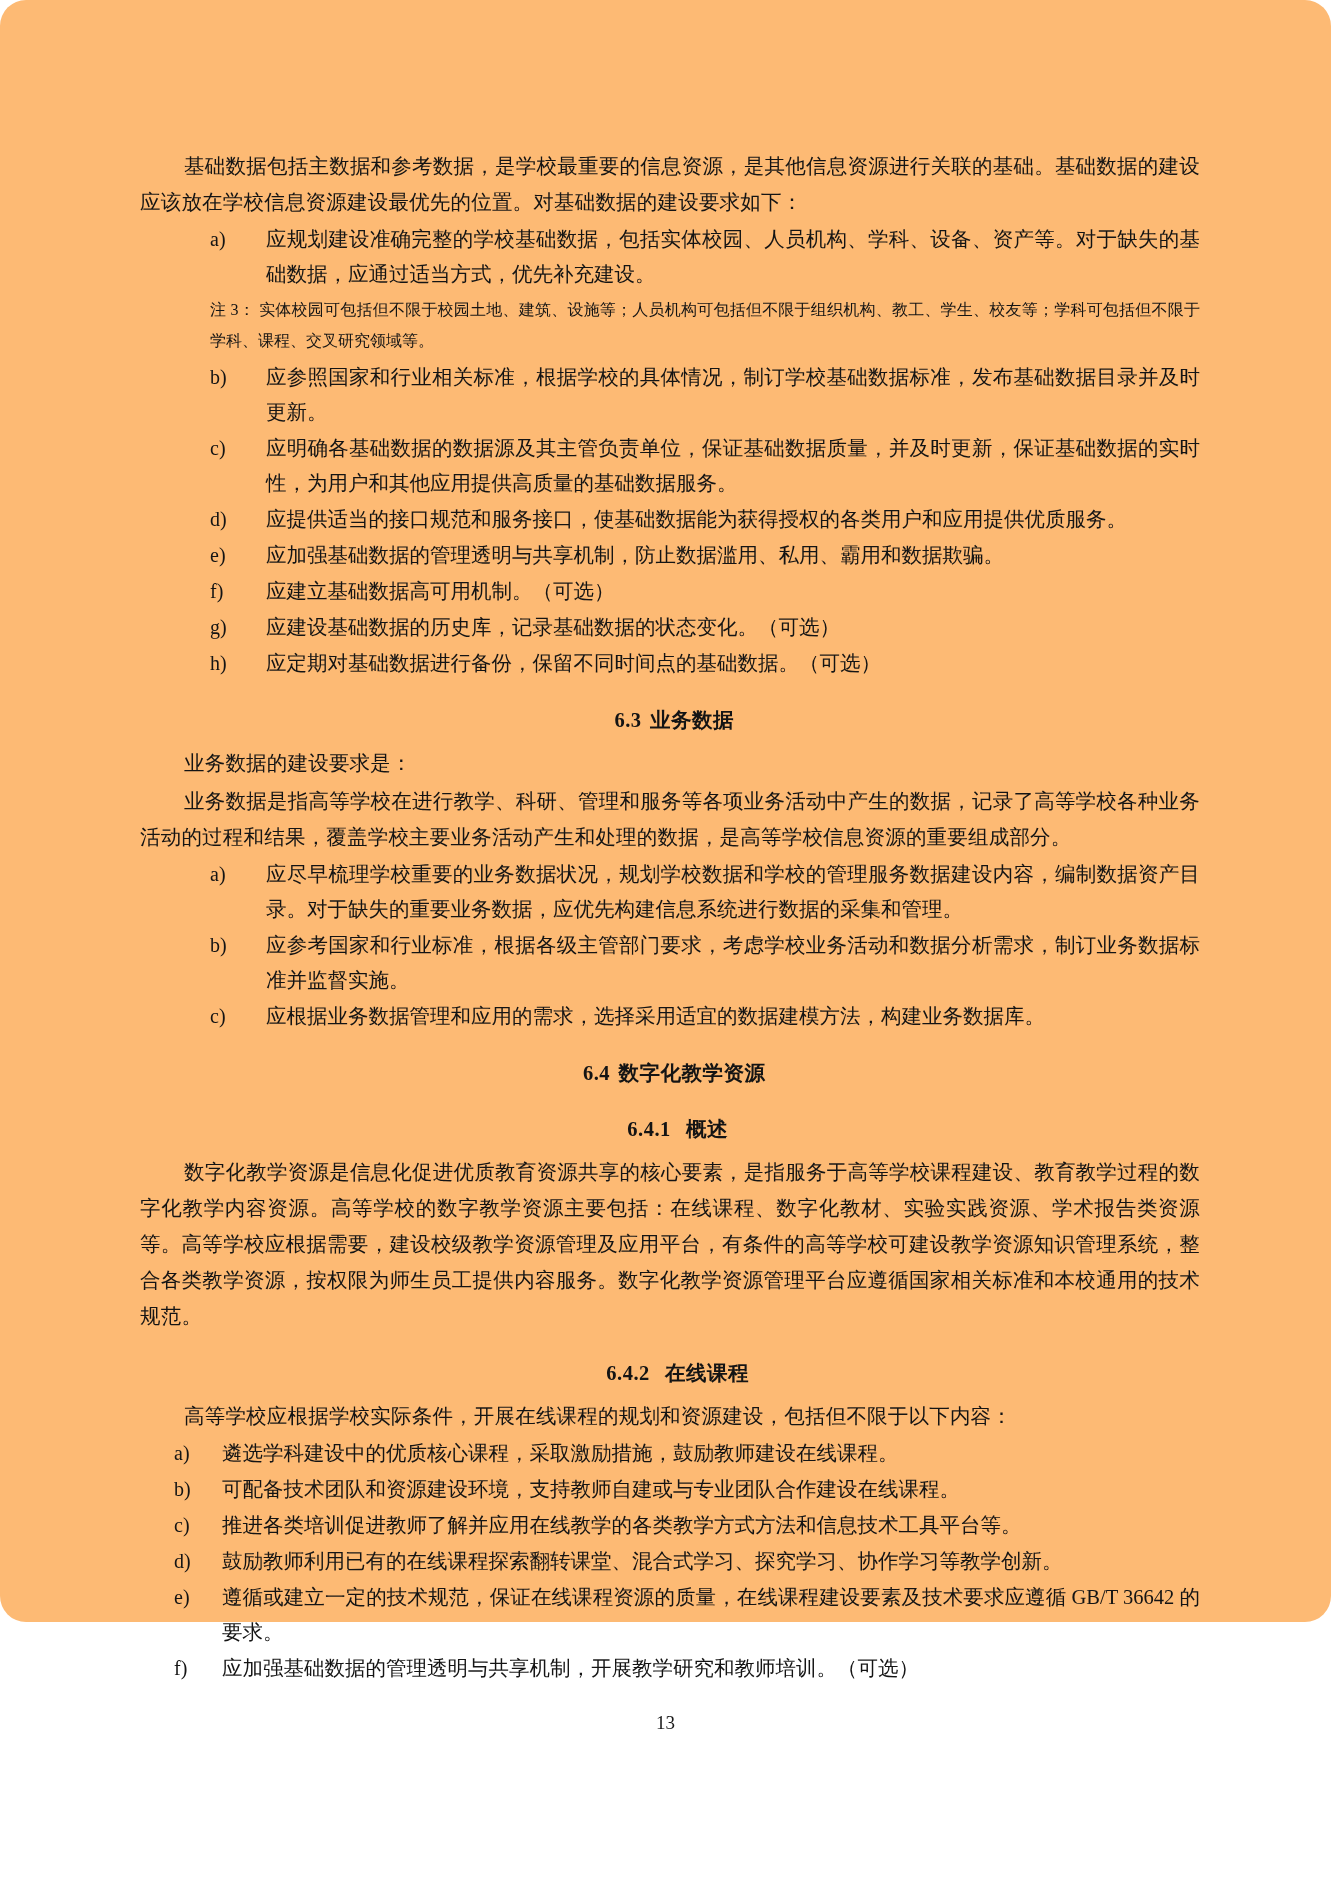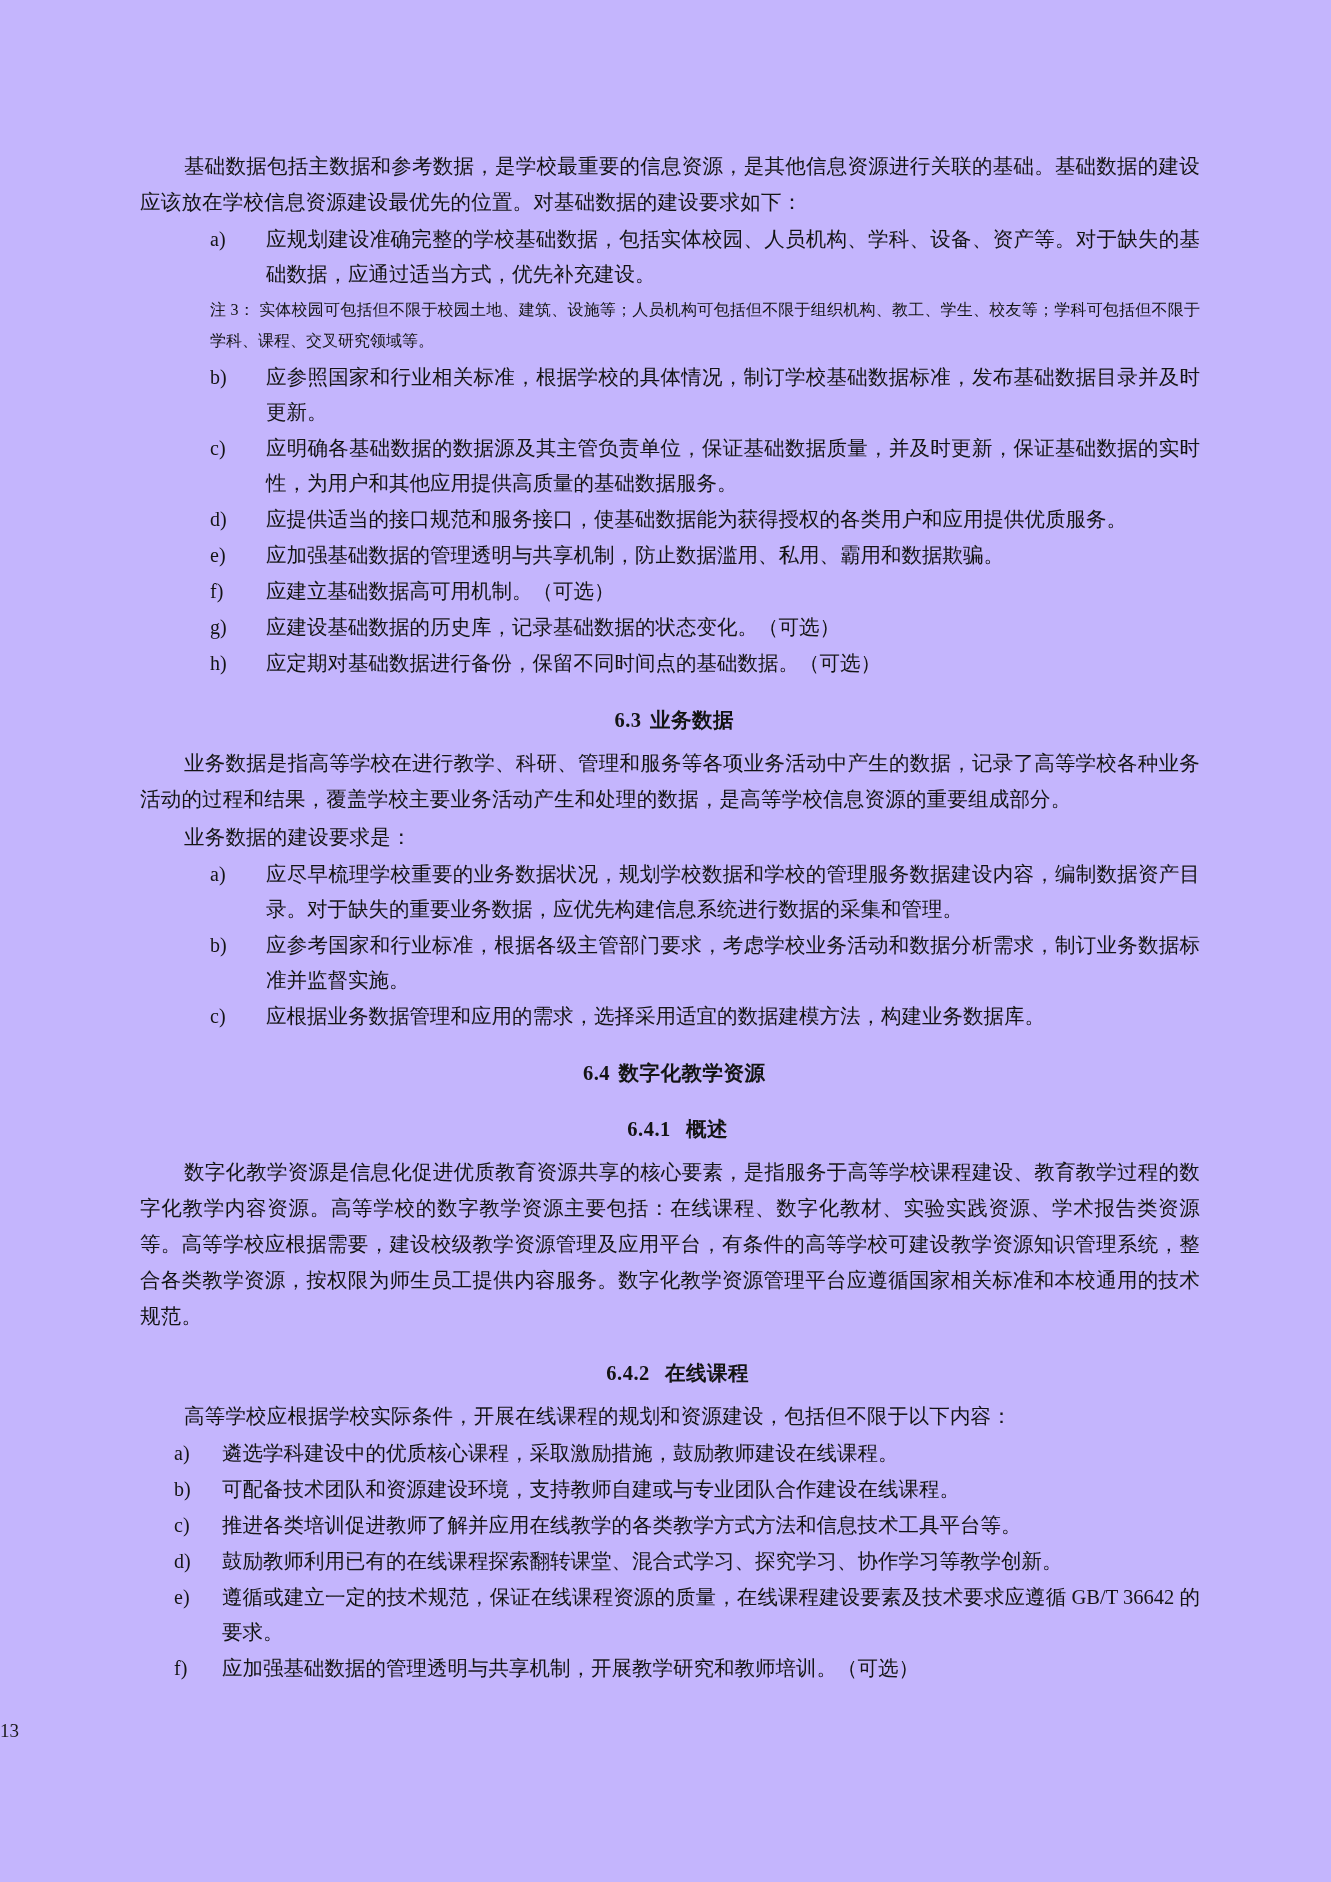--- a/index.html
+++ b/index.html
@@ -12,22 +12,23 @@
     height: 1882px;
     position: relative;
     font-family: "Liberation Serif", "DejaVu Serif", serif;
     color: #141414;
     overflow: hidden;
   }
   .page {
     position: absolute;
     left: 0; top: 0;
     width: 1331px;
-    height: 1882px;
-    background: #c4b5fd;
+    height: 1622px;
+    background: #fdba74;
+    border-radius: 26px;
   }
   .content {
     position: absolute;
     left: 140px;
     top: 148px;
     width: 1060px;
   }
   
   .para {
     font-size: 20.5px;
@@ -91,25 +92,24 @@
   }
   .heading .num.wide {
     min-width: 74px;
   }
 
   .page-number {
     position: absolute;
     left: 0;
     top: 1712px;
     width: 1331px;
-    text-align: left;
+    text-align: center;
     font-size: 19px;
     font-family: "Liberation Serif", serif;
     color: #1a1a1a;
-    margin-top: 8px;
   }
 </style>
 </head>
 <body>
 
 <div class="page">
 
   <div class="content">
 
     <p class="para indent">基础数据包括主数据和参考数据，是学校最重要的信息资源，是其他信息资源进行关联的基础。基础数据的建设应该放在学校信息资源建设最优先的位置。对基础数据的建设要求如下：</p>
@@ -150,22 +150,22 @@
       </li>
       <li class="list-item">
         <span class="marker">h)</span>
         <span class="item-text">应定期对基础数据进行备份，保留不同时间点的基础数据。（可选）</span>
       </li>
     </ul>
 
     <div class="heading">
       <span class="num">6.3</span><span>业务数据</span>
     </div>
+    <p class="para indent">业务数据的建设要求是：</p>
     <p class="para indent">业务数据是指高等学校在进行教学、科研、管理和服务等各项业务活动中产生的数据，记录了高等学校各种业务活动的过程和结果，覆盖学校主要业务活动产生和处理的数据，是高等学校信息资源的重要组成部分。</p>
-    <p class="para indent">业务数据的建设要求是：</p>
 
     <ul class="list">
       <li class="list-item">
         <span class="marker">a)</span>
         <span class="item-text">应尽早梳理学校重要的业务数据状况，规划学校数据和学校的管理服务数据建设内容，编制数据资产目录。对于缺失的重要业务数据，应优先构建信息系统进行数据的采集和管理。</span>
       </li>
       <li class="list-item">
         <span class="marker">b)</span>
         <span class="item-text">应参考国家和行业标准，根据各级主管部门要求，考虑学校业务活动和数据分析需求，制订业务数据标准并监督实施。</span>
       </li>

